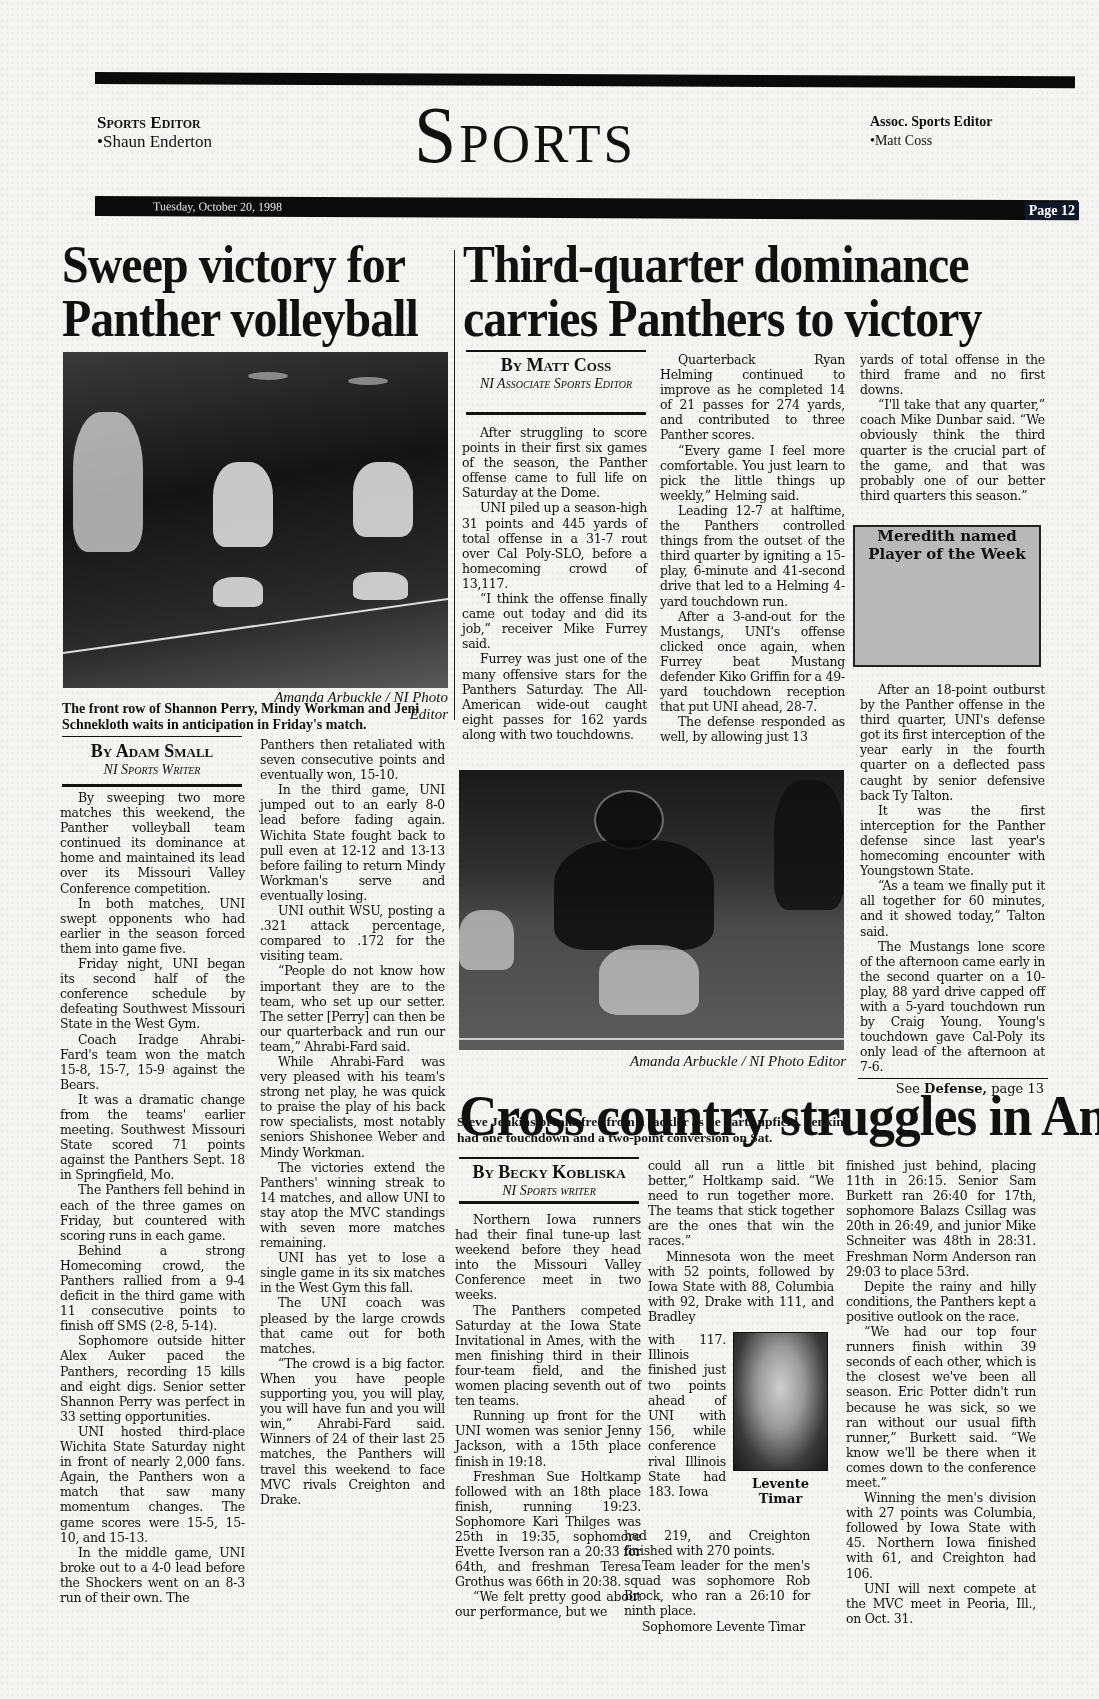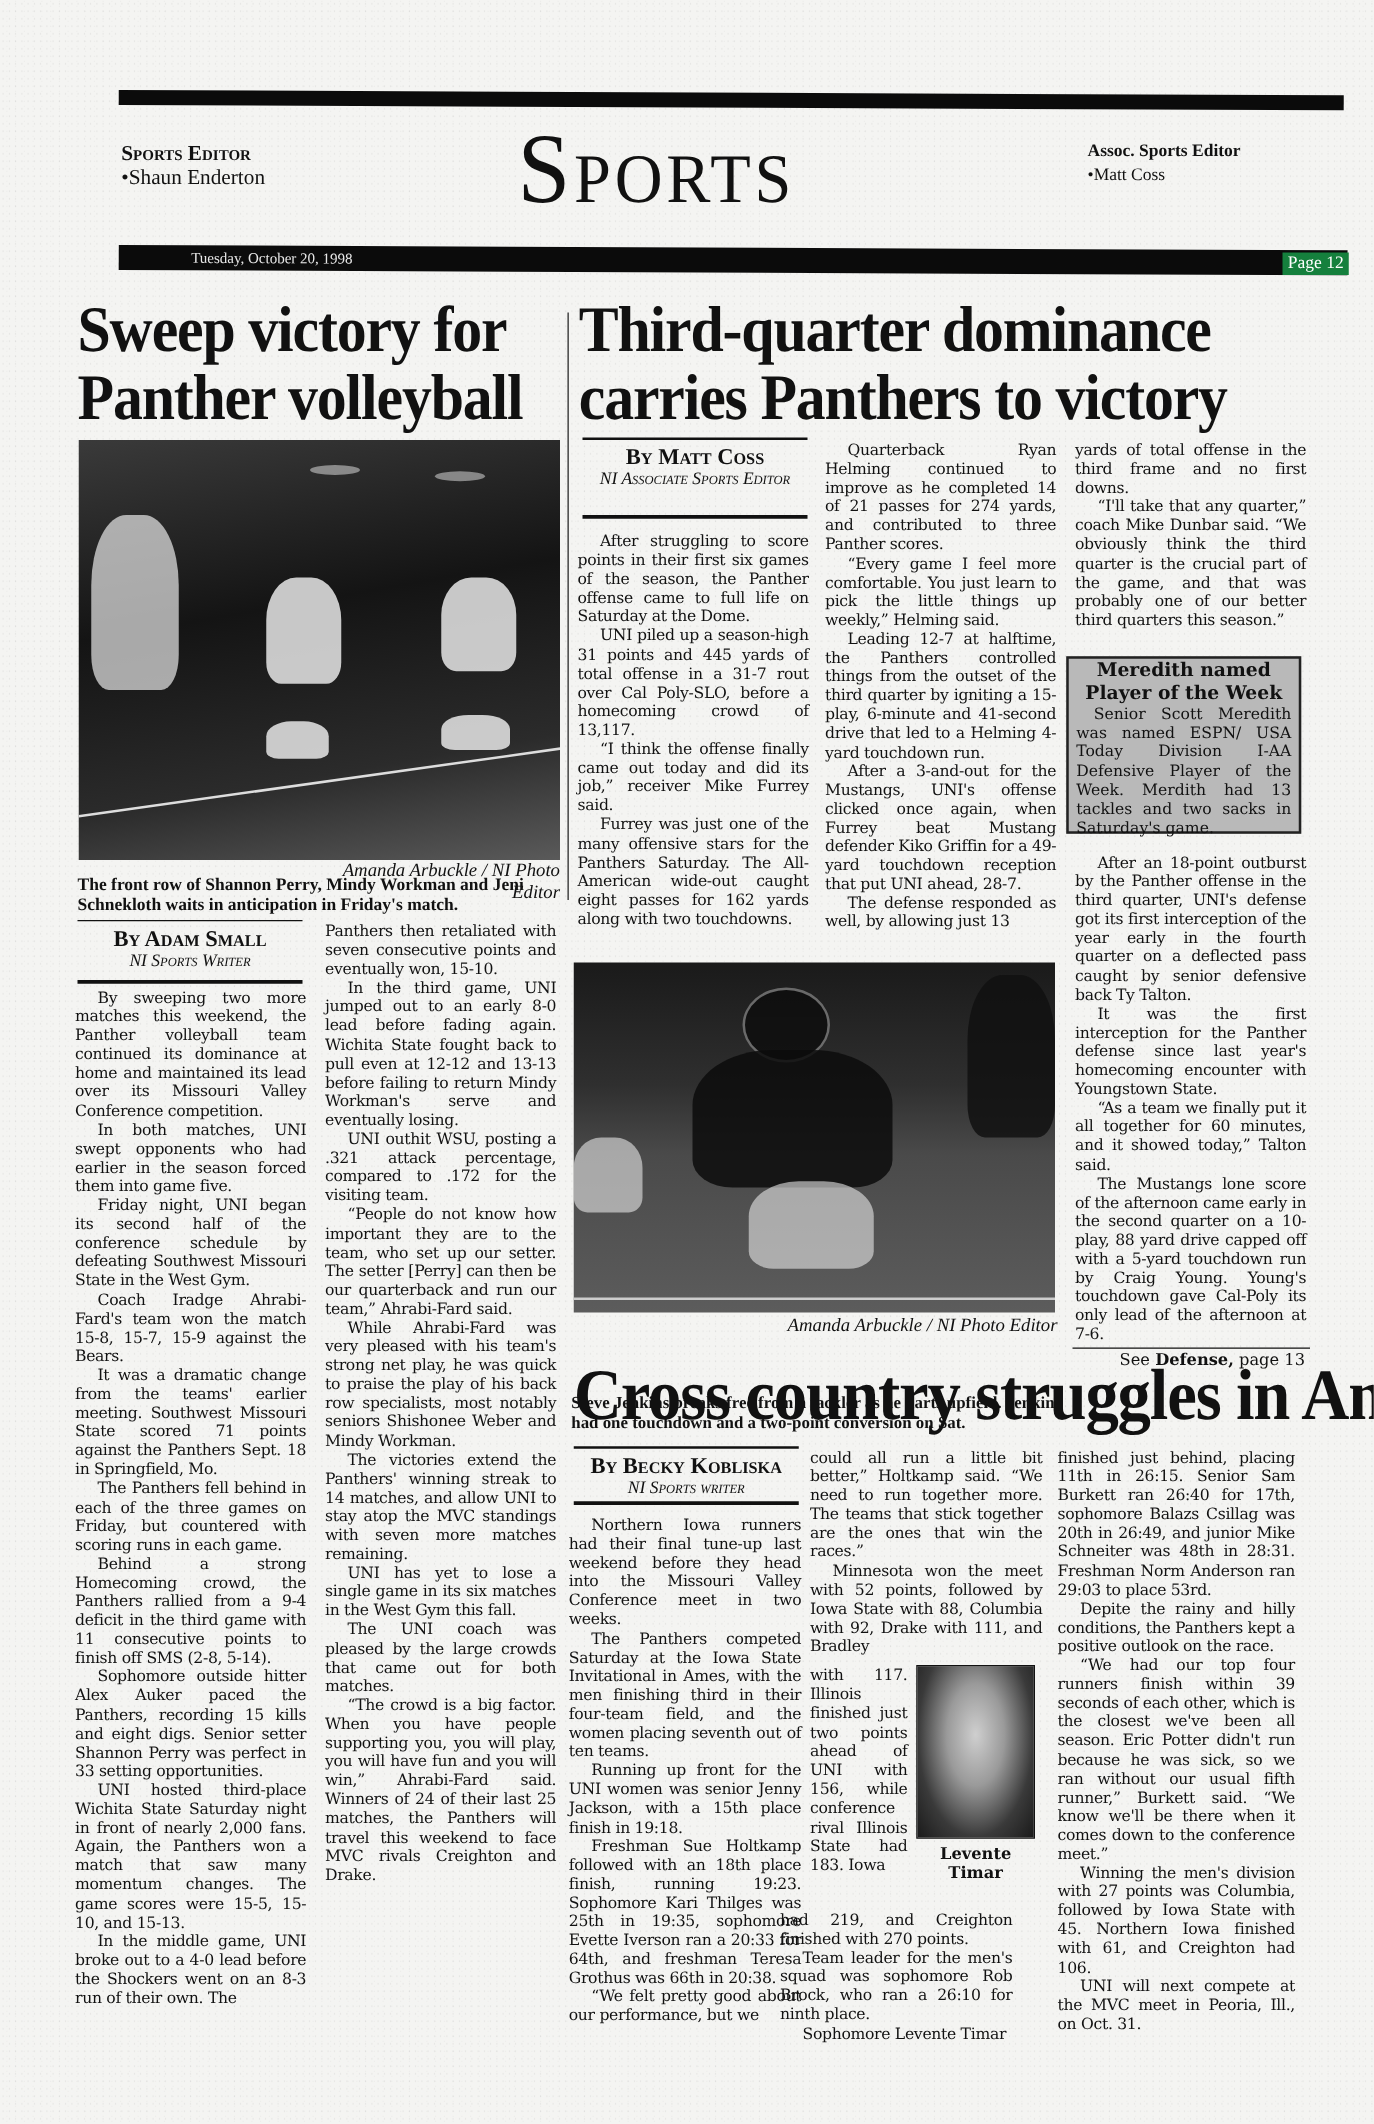--- a/index.html
+++ b/index.html
@@ -16,21 +16,21 @@
   }
   .abs { position: absolute; }
   
   .top-rule { left: 95px; top: 72px; width: 980px; height: 12px; background: #0b0b0b; transform: rotate(0.25deg); transform-origin: left; }
   .editor-left { left: 97px; top: 113px; font-family: "Liberation Serif", serif; font-size: 17px; line-height: 19px; }
   .editor-left .role { font-weight: bold; font-variant: small-caps; font-size: 17px; }
   .masthead-title { left: 414px; top: 95px; font-family: "Liberation Serif", serif; font-size: 76px; letter-spacing: 3px; line-height: 80px; font-variant: small-caps; transform: scaleY(1.05); }
   .editor-right { left: 870px; top: 112px; font-family: "Liberation Serif", serif; font-size: 14px; line-height: 19px; }
   .editor-right .role { font-weight: bold; }
   .date-bar { left: 95px; top: 196px; width: 983px; height: 20px; background: #0b0b0b; color: #e8e8e8; font-family: "Liberation Serif", serif; font-size: 12px; line-height: 20px; padding-left: 58px; transform: rotate(0.25deg); transform-origin: left; }
-  .page-num { right: 20px; top: 202px; background: #15803d; color: #fff; font-family: "Liberation Serif", serif; font-weight: normal; font-size: 14px; padding: 1px 4px; }
+  .page-num { right: 20px; top: 202px; background: #0f172a; color: #fff; font-family: "Liberation Serif", serif; font-weight: bold; font-size: 14px; padding: 1px 4px; }
 
   .headline { font-family: "Liberation Serif", serif; font-weight: bold; line-height: 54px; letter-spacing: -1px; transform: scaleX(0.92); transform-origin: left; }
   .hl-volley { left: 62px; top: 238px; font-size: 52px; white-space: nowrap; }
   .hl-football { left: 463px; top: 238px; font-size: 52px; white-space: nowrap; }
   .col-divider { left: 454px; top: 250px; width: 1px; height: 470px; background: #222; }
 
   .photo { background: #222; overflow: hidden; }
   .photo-volley { left: 63px; top: 352px; width: 385px; height: 336px; background:
     linear-gradient(170deg, #3a3a3a 0%, #141414 40%, #2b2b2b 75%, #5a5a5a 100%); }
   .photo-football { left: 459px; top: 770px; width: 385px; height: 280px; background:
@@ -158,21 +158,20 @@
   <p>The defense responded as well, by allowing just 13</p>
 </div>
 
 <div class="abs col" style="left:860px;top:352px;width:185px;">
   <p style="text-indent:0">yards of total offense in the third frame and no first downs.</p>
   <p>“I'll take that any quarter,” coach Mike Dunbar said. “We obviously think the third quarter is the crucial part of the game, and that was probably one of our better third quarters this season.”</p>
 </div>
 
 <div class="abs sidebar-box">
   <div class="box-title">Meredith named Player of the Week</div>
-  <div class="box-body">Senior Scott Meredith was named ESPN/ USA Today Division I-AA Defensive Player of the Week. Merdith had 13 tackles and two sacks in Saturday's game.</div>
 </div>
 
 <div class="abs col" style="left:860px;top:682px;width:185px;">
   <p>After an 18-point outburst by the Panther offense in the third quarter, UNI's defense got its first interception of the year early in the fourth quarter on a deflected pass caught by senior defensive back Ty Talton.</p>
   <p>It was the first interception for the Panther defense since last year's homecoming encounter with Youngstown State.</p>
   <p>“As a team we finally put it all together for 60 minutes, and it showed today,” Talton said.</p>
   <p>The Mustangs lone score of the afternoon came early in the second quarter on a 10-play, 88 yard drive capped off with a 5-yard touchdown run by Craig Young. Young's touchdown gave Cal-Poly its only lead of the afternoon at 7-6.</p>
 </div>
 <div class="abs thin-rule" style="left:858px;top:1078px;width:190px;"></div>
 <div class="abs jump" style="left:858px;top:1081px;width:186px;">

